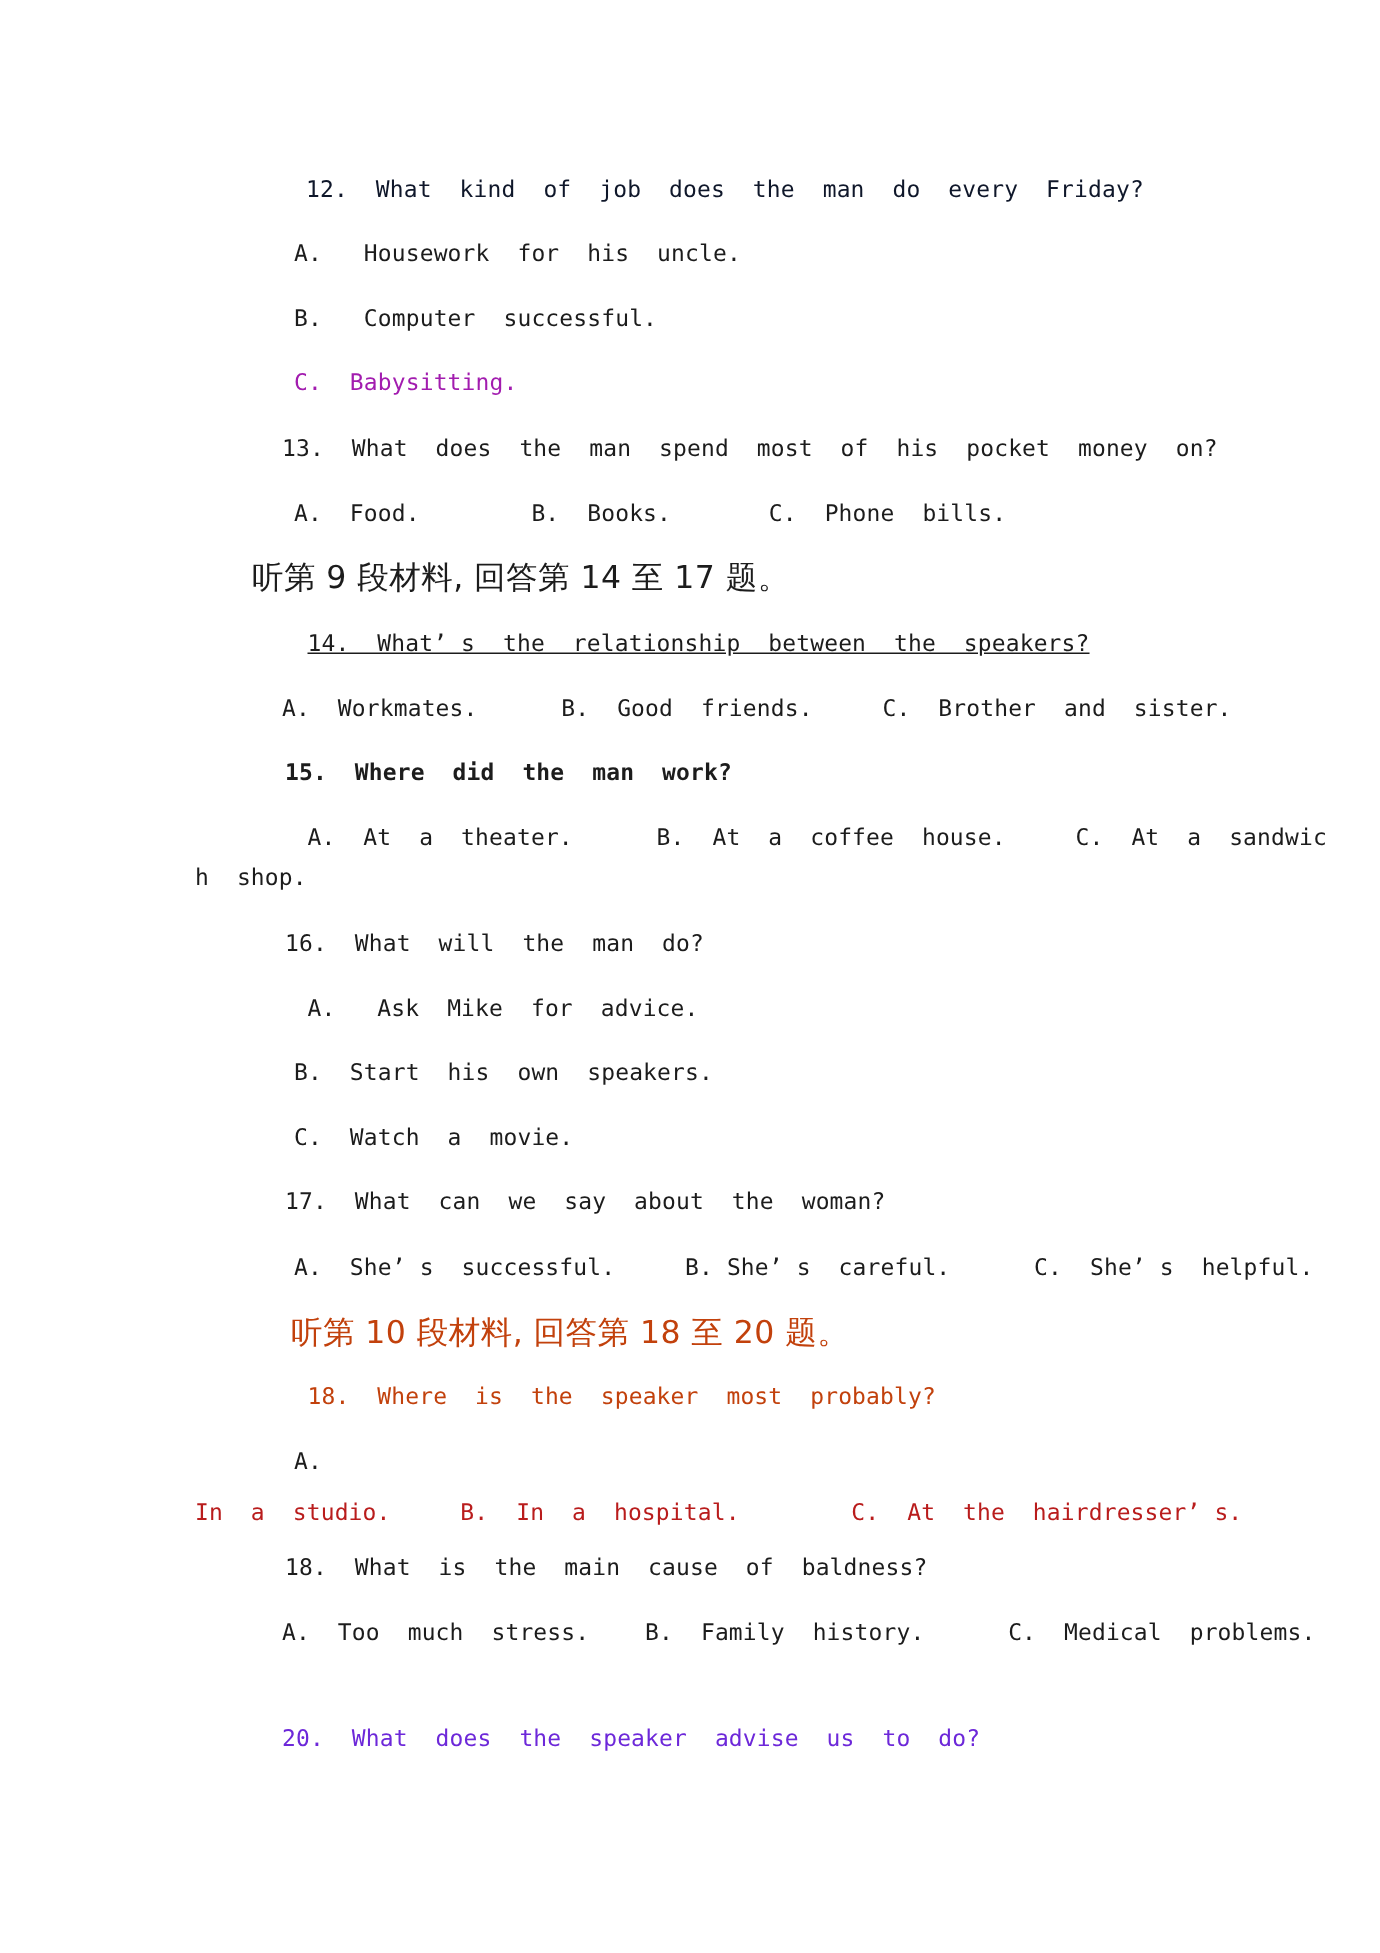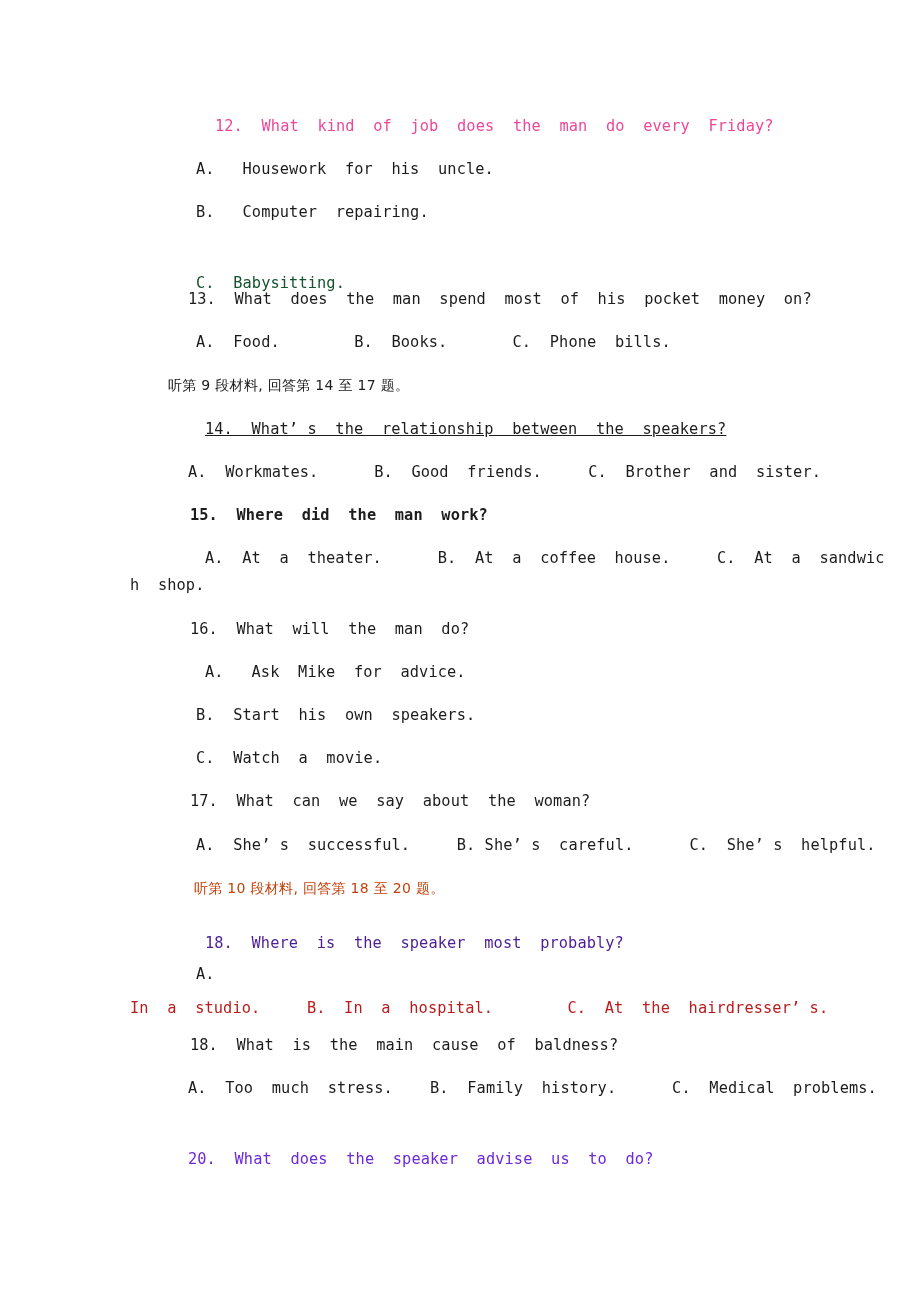--- a/index.html
+++ b/index.html
@@ -37,48 +37,48 @@
     color: #1c1c1c;
   }
 
   .en {
     font-family: "DejaVu Sans Mono", "Liberation Mono", monospace;
     font-size: 15.3px;
   }
 
   .cn {
     font-family: "DejaVu Sans", "Liberation Sans", sans-serif;
-    font-size: 14px;
+    font-size: 21px;
     letter-spacing: 0.3px;
   }
 </style>
 </head>
 <body style="background: rgb(255, 255, 255);">
 
 <div class="page" style="background: rgb(255, 255, 255);">
   <div id="lines-root">
-      <div class="line en" style="left: 215px; top: 116px; color: #ec4899;">12.  What  kind  of  job  does  the  man  do  every  Friday?</div>
+      <div class="line en" style="left: 204px; top: 116px; color: #0f172a;">12.  What  kind  of  job  does  the  man  do  every  Friday?</div>
       <div class="line en" style="left: 196px; top: 159px; color: rgb(28, 28, 28);">A.   Housework  for  his  uncle.</div>
-      <div class="line en" style="left: 196px; top: 202px; color: rgb(28, 28, 28);">B.   Computer  repairing.</div>
-      <div class="line en" style="left: 196px; top: 245px; color: #14532d; margin-top: 28px;">C.  Babysitting.</div>
+      <div class="line en" style="left: 196px; top: 202px; color: rgb(28, 28, 28);">B.   Computer  successful.</div>
+      <div class="line en" style="left: 196px; top: 245px; color: #a21caf;">C.  Babysitting.</div>
       <div class="line en" style="left: 188px; top: 289px; color: rgb(28, 28, 28);">13.  What  does  the  man  spend  most  of  his  pocket  money  on?</div>
       <div class="line en" style="left: 196px; top: 332px; color: rgb(28, 28, 28);">A.  Food.        B.  Books.       C.  Phone  bills.</div>
       <div class="line cn" style="left: 168px; top: 375px; color: rgb(28, 28, 28);">听第 9 段材料, 回答第 14 至 17 题。</div>
       <div class="line en" style="left: 205px; top: 419px; color: rgb(28, 28, 28); text-decoration: underline;">14.  What’ s  the  relationship  between  the  speakers?</div>
       <div class="line en" style="left: 188px; top: 462px; color: rgb(28, 28, 28);">A.  Workmates.      B.  Good  friends.     C.  Brother  and  sister.</div>
       <div class="line en" style="left: 190px; top: 505px; color: rgb(28, 28, 28); font-weight: bold;">15.  Where  did  the  man  work?</div>
       <div class="line en" style="left: 205px; top: 548px; color: rgb(28, 28, 28);">A.  At  a  theater.      B.  At  a  coffee  house.     C.  At  a  sandwic</div>
       <div class="line en" style="left: 130px; top: 575px; color: rgb(28, 28, 28);">h  shop.</div>
       <div class="line en" style="left: 190px; top: 619px; color: rgb(28, 28, 28);">16.  What  will  the  man  do?</div>
       <div class="line en" style="left: 205px; top: 662px; color: rgb(28, 28, 28);">A.   Ask  Mike  for  advice.</div>
       <div class="line en" style="left: 196px; top: 705px; color: rgb(28, 28, 28);">B.  Start  his  own  speakers.</div>
       <div class="line en" style="left: 196px; top: 748px; color: rgb(28, 28, 28);">C.  Watch  a  movie.</div>
       <div class="line en" style="left: 190px; top: 791px; color: rgb(28, 28, 28);">17.  What  can  we  say  about  the  woman?</div>
       <div class="line en" style="left: 196px; top: 835px; color: rgb(28, 28, 28);">A.  She’ s  successful.     B. She’ s  careful.      C.  She’ s  helpful.</div>
       <div class="line cn" style="left: 158px; top: 878px; color: #c2410c; padding-left: 36px;">听第 10 段材料, 回答第 18 至 20 题。</div>
-      <div class="line en" style="left: 205px; top: 921px; color: #4c1d95; margin-top: 12px;">18.  Where  is  the  speaker  most  probably?</div>
+      <div class="line en" style="left: 205px; top: 921px; color: #c2410c;">18.  Where  is  the  speaker  most  probably?</div>
       <div class="line en" style="left: 196px; top: 964px; color: rgb(28, 28, 28);">A.</div>
       <div class="line en" style="left: 130px; top: 998px; color: #b91c1c;">In  a  studio.     B.  In  a  hospital.        C.  At  the  hairdresser’ s.</div>
       <div class="line en" style="left: 190px; top: 1035px; color: rgb(28, 28, 28);">18.  What  is  the  main  cause  of  baldness?</div>
       <div class="line en" style="left: 188px; top: 1078px; color: rgb(28, 28, 28);">A.  Too  much  stress.    B.  Family  history.      C.  Medical  problems.</div>
       <div class="line en" style="left: 188px; top: 1149px; color: #6d28d9;">20.  What  does  the  speaker  advise  us  to  do?</div>
     </div>
 </div>
 
 </body></html>

